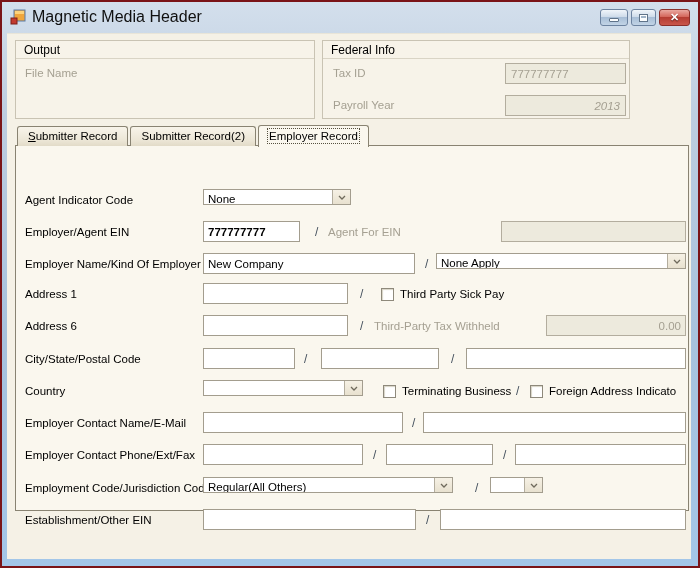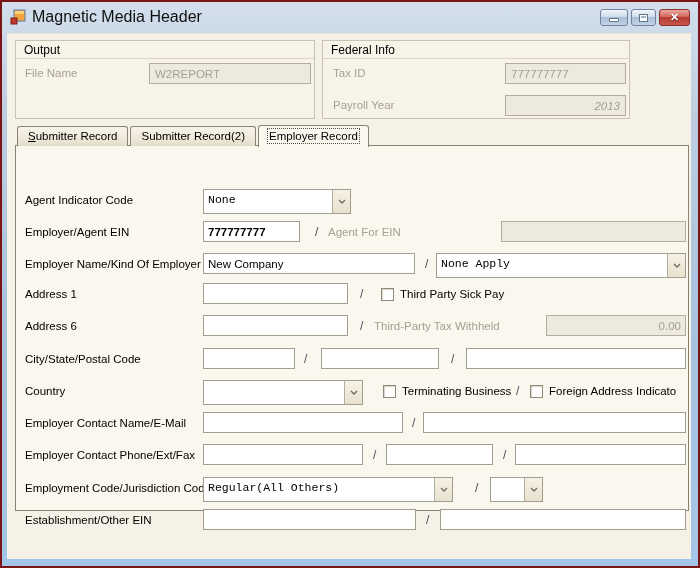--- a/index.html
+++ b/index.html
@@ -56,21 +56,21 @@
   .lbl { left:9px; line-height:22px; font-size:11.5px; color:#000; white-space:nowrap; }
   .lbl.dis, .dis-lbl { color:#a5a092; }
   .dis-lbl { line-height:22px; font-size:11.5px; white-space:nowrap; }
   .sep { line-height:22px; font-size:12px; color:#46525f; }
   .tb { height:21px; border:1px solid #a39d8e; background:#fff; font-size:11.5px; padding:0 4px;
         font-family:"Liberation Sans", sans-serif; color:#000; }
   .tb.bold { font-weight:bold; }
   .tb.dis { background:#edeadd; color:#a5a092; border-color:#b3ad9e; }
   .tb.right { text-align:right; }
 
-  .combo { height:25px; border:1px solid #a39d8e; background:#fff; display:flex; align-items:stretch; cursor:default;font-family:Liberation Mono, monospace; }
+  .combo { height:16px; border:1px solid #a39d8e; background:#fff; display:flex; align-items:stretch; cursor:default; }
   .combo-text { flex:1; line-height:19px; font-size:11.5px; padding-left:4px; overflow:hidden; white-space:nowrap; }
   .combo-btn { width:18px; border-left:1px solid #b3ad9e; display:flex; align-items:center; justify-content:center;
                background:linear-gradient(180deg,#f6f1e5 0%,#e8e1cf 100%); }
 
   .cbx-wrap { display:flex; align-items:center; height:22px; cursor:default; }
   .cbx { width:13px; height:13px; border:1px solid #8e897b; background:#fff; box-shadow:inset 1px 1px 1px #d8d4c6; }
   .cbx-label { margin-left:6px; font-size:11.5px; color:#000; white-space:nowrap; }
 
   .reset-btn { position:absolute; width:70px; height:23px; border:1px solid #8a8474; border-radius:4px;
                background:linear-gradient(180deg,#f9f6ec 0%,#efe9da 60%,#e2dac6 100%);
@@ -100,21 +100,20 @@
         <span class="glyph-close">✕</span>
       </div>
     </div>
   </div>
 
   <div class="client">
 
     <div class="group" style="left:8px; top:6px; width:300px; height:79px;">
       <div class="group-title">Output</div>
       <span class="g-label" style="left:9px; top:26px;">File Name</span>
-      <input class="g-input" style="left: 133px; top: 22px; width: 162px;" disabled="" value="W2REPORT">
     </div>
 
     <div class="group" style="left:315px; top:6px; width:308px; height:79px;">
       <div class="group-title">Federal Info</div>
       <span class="g-label" style="left:10px; top:26px;">Tax ID</span>
       <input class="g-input" style="left: 182px; top: 22px; width: 121px;" disabled="" value="777777777">
       <span class="g-label" style="left:10px; top:58px;">Payroll Year</span>
       <input class="g-input right" style="left: 182px; top: 54px; width: 121px;" disabled="" value="2013">
     </div>
 

